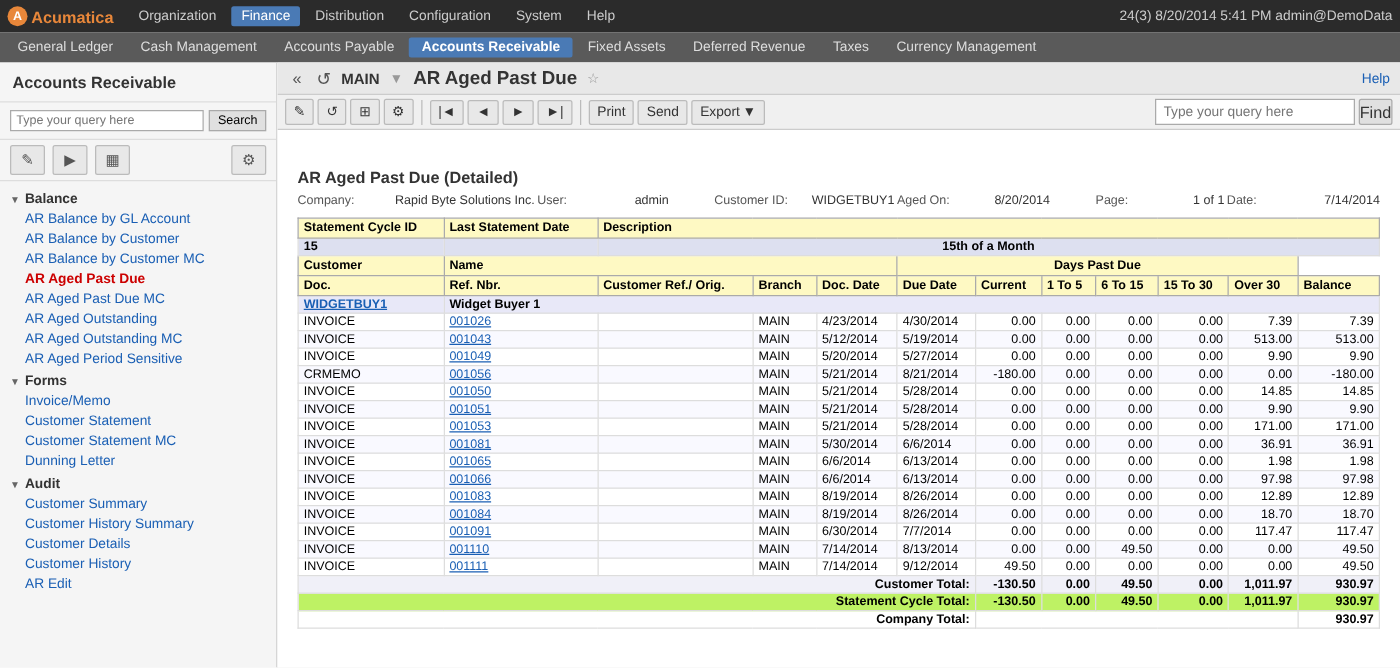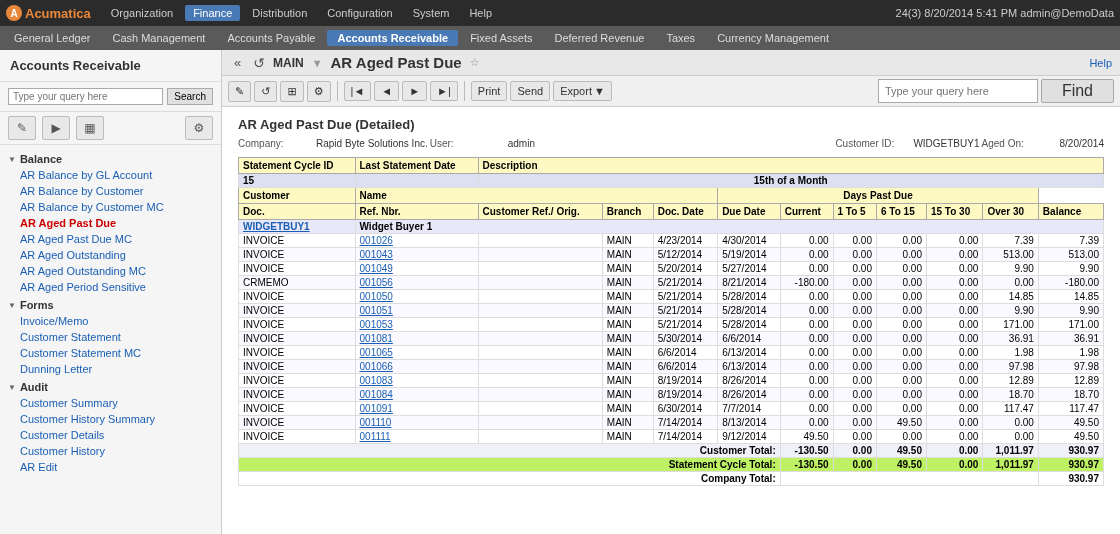--- a/index.html
+++ b/index.html
@@ -233,41 +233,42 @@
     }
     .tb-search input {
       border: 1px solid #aaa;
       padding: 2px 6px;
       font-size: 11px;
       width: 160px;
     }
     .tb-search button {
       background: #e0e0e0;
       border: 1px solid #aaa;
-      padding: 2px 20px;
-      font-size: 16px;
+      padding: 2px 0;
+      font-size: 13px;
       cursor: pointer;
     }
 
     
     .report-content {
       flex: 1;
       overflow-y: auto;
       padding: 10px 16px;
       background: white;
     }
 
     .report-header {
       margin-bottom: 8px;
     }
     .report-title {
       font-size: 13px;
       font-weight: bold;
       color: #333;
       margin-bottom: 6px;
+      margin-top: 20px;
     }
     .report-meta {
       display: flex;
       justify-content: space-between;
     }
     .report-meta-left, .report-meta-right {
       display: flex;
       flex-direction: row;
       gap: 2px;
     }
@@ -439,20 +440,30 @@
           <div class="report-meta-right">
             <div class="meta-row">
               <span class="meta-label">Customer ID:</span>
               <span class="meta-value">WIDGETBUY1</span>
             </div>
             <div class="meta-row">
               <span class="meta-label">Aged On:</span>
               <span class="meta-value">8/20/2014</span>
             </div>
           </div>
+          <div class="report-meta-right">
+            <div class="meta-row">
+              <span class="meta-label">Page:</span>
+              <span class="meta-value">1 of 1</span>
+            </div>
+            <div class="meta-row">
+              <span class="meta-label">Date:</span>
+              <span class="meta-value">7/14/2014</span>
+            </div>
+          </div>
         </div>
       </div>
 
       <table class="report-table">
         <thead>
           <tr>
             <th>Statement Cycle ID</th>
             <th>Last Statement Date</th>
             <th colspan="10">Description</th>
           </tr>

